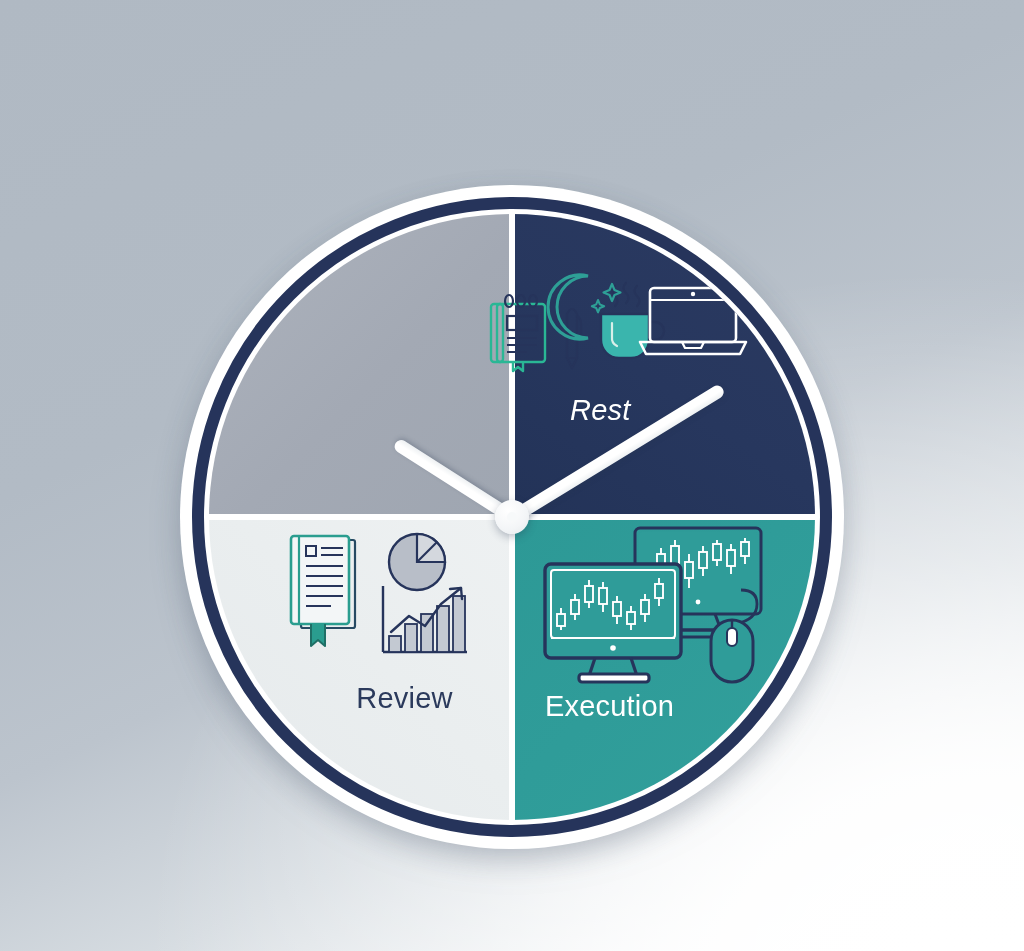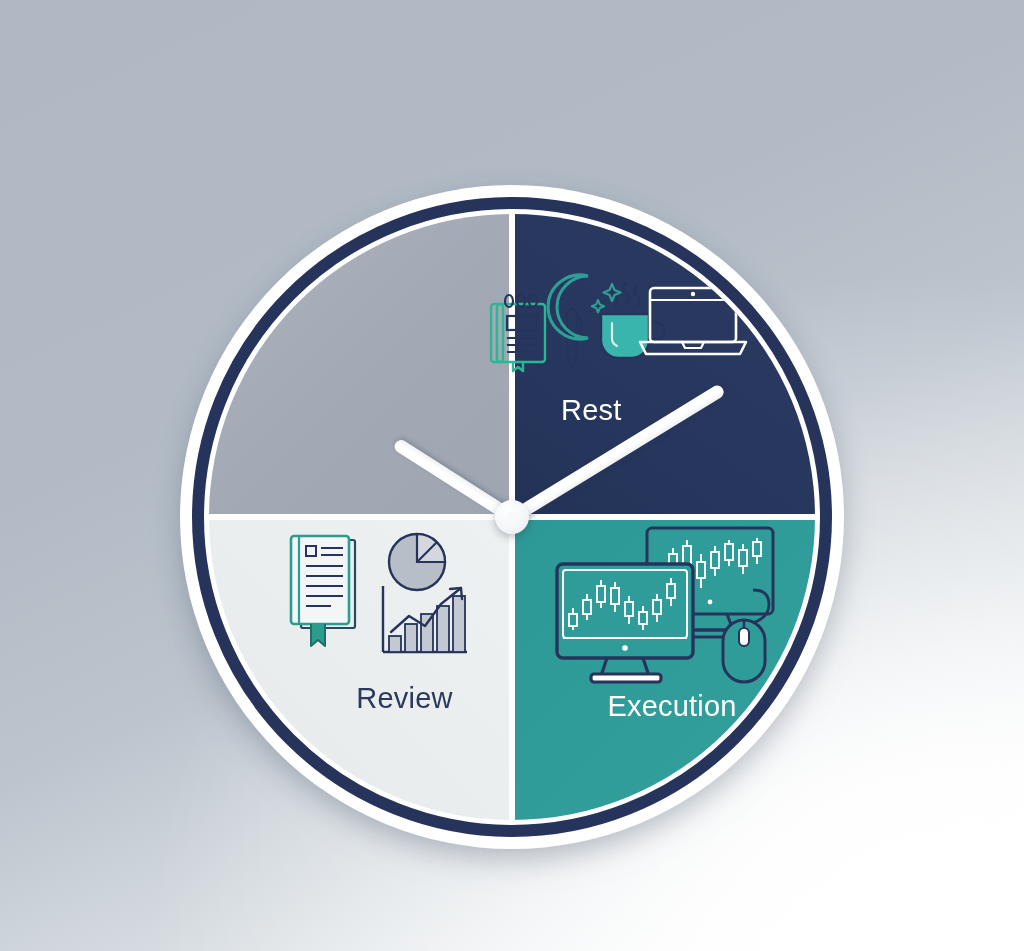--- a/index.html
+++ b/index.html
@@ -68,24 +68,24 @@
   .qc{position:absolute;display:flex;flex-direction:column;align-items:center;}
   .q-icons{display:flex;align-items:flex-end;gap:10px;height:96px;}
   .q-label{font-size:29px;font-weight:400;letter-spacing:.2px;margin-top:18px;}
   .lbl-dark{color:#2b3a5c;}
   .lbl-light{color:#ffffff;}
 
   
   .cc-prep  {left:248px;top:62px;width:240px;align-items:center;}
   .cc-rest  {left:325px;top:52px;width:250px;align-items:flex-start;padding-left:10px;}
   .cc-review{left:40px;top:318px;width:255px;align-items:center;}
-  .cc-exec  {left:318px;top:310px;width:260px;align-items:center;padding-left:12px;}
+  .cc-exec  {left:318px;top:310px;width:260px;align-items:flex-start;padding-left:12px;}
 
   .cc-prep .q-label{margin-left:0;}
-  .cc-rest .q-label{margin-left:17px;}
+  .cc-rest .q-label{margin-left:26px;font-style:italic;}
   .cc-review .q-label{margin-left:56px;}
   .cc-exec .q-label{margin-left:6px;}
 
   
   .hand{
     position:absolute;left:512px;top:517px;
     height:13px;border-radius:7px;
     background:linear-gradient(180deg,#ffffff 0%,#ffffff 55%,#eef1f3 100%);
     transform-origin:6.5px 6.5px;
     box-shadow:0 2px 5px rgba(40,55,80,0.28);

